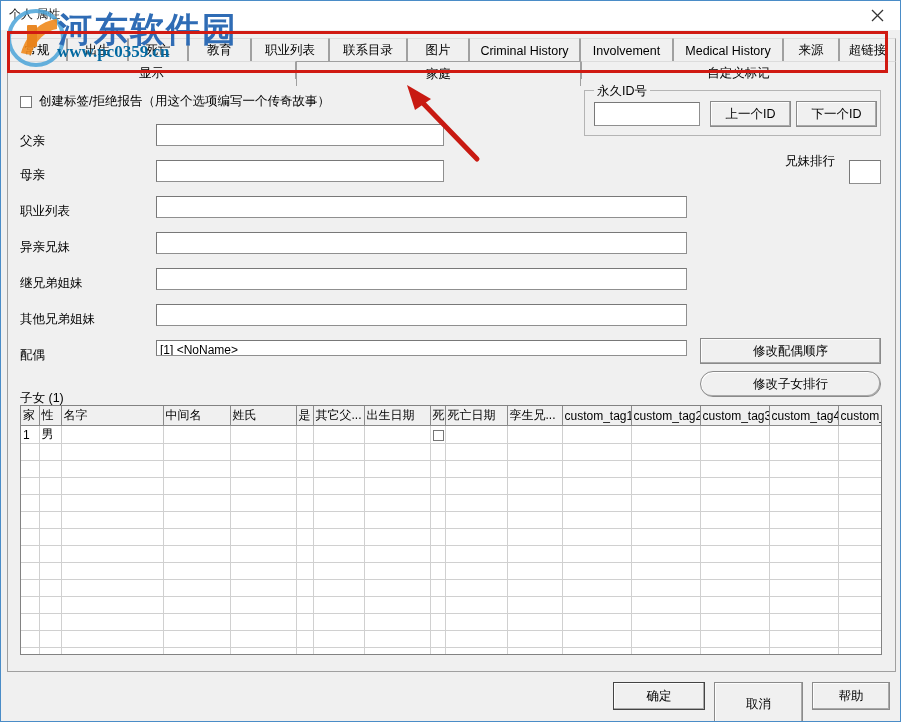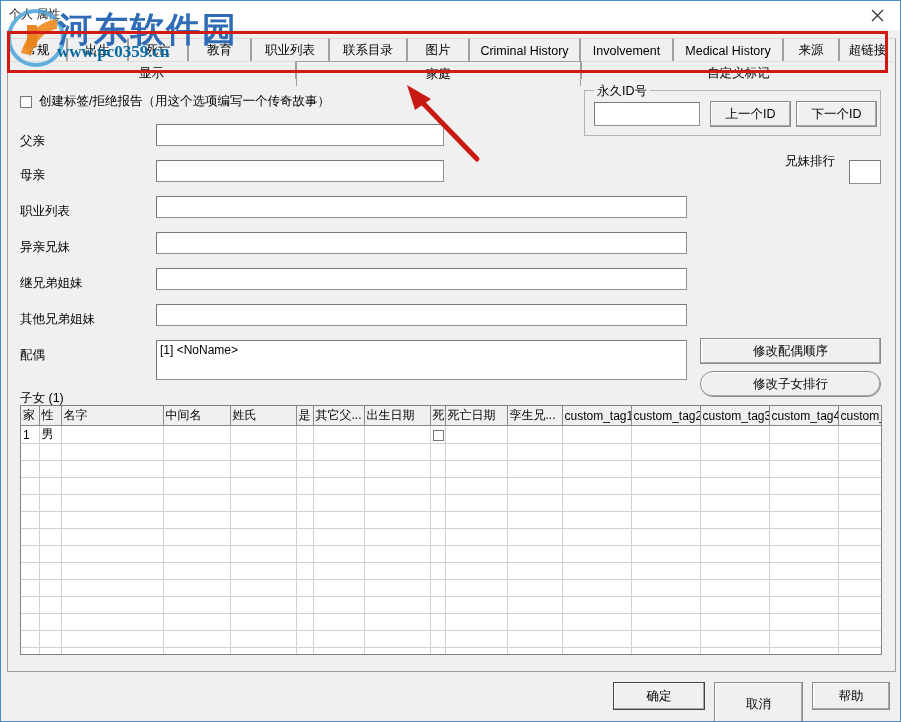--- a/index.html
+++ b/index.html
@@ -344,21 +344,21 @@
     <div class="flabel" style="left:12px; top:196px;">继兄弟姐妹</div>
     <div class="flabel" style="left:12px; top:232px;">其他兄弟姐妹</div>
     <div class="flabel" style="left:12px; top:268px;">配偶</div>
 
     <div class="fbox" style="left:148px; top:45px;  width:288px; height:22px;"></div>
     <div class="fbox" style="left:148px; top:81px;  width:288px; height:22px;"></div>
     <div class="fbox" style="left:148px; top:117px; width:531px; height:22px;"></div>
     <div class="fbox" style="left:148px; top:153px; width:531px; height:22px;"></div>
     <div class="fbox" style="left:148px; top:189px; width:531px; height:22px;"></div>
     <div class="fbox" style="left:148px; top:225px; width:531px; height:22px;"></div>
-    <div class="fbox" style="left:148px; top:261px; width:531px; height:40px;">[1] &lt;NoName&gt;</div>
+    <div class="fbox" style="left:148px; top:261px; width:531px; height:16px;">[1] &lt;NoName&gt;</div>
 
     <div class="groupbox" style="left:576px; top:11px; width:297px; height:46px;">
       <span class="gb-title">永久ID号</span>
       <div class="fbox" style="left:9px; top:11px; width:106px; height:24px;"></div>
       <div class="btn" style="left:125px; top:10px; width:81px; height:26px;">
           <span>上一个ID</span>
         </div>
       <div class="btn" style="left:211px; top:10px; width:81px; height:26px;">
           <span>下一个ID</span>
         </div>

